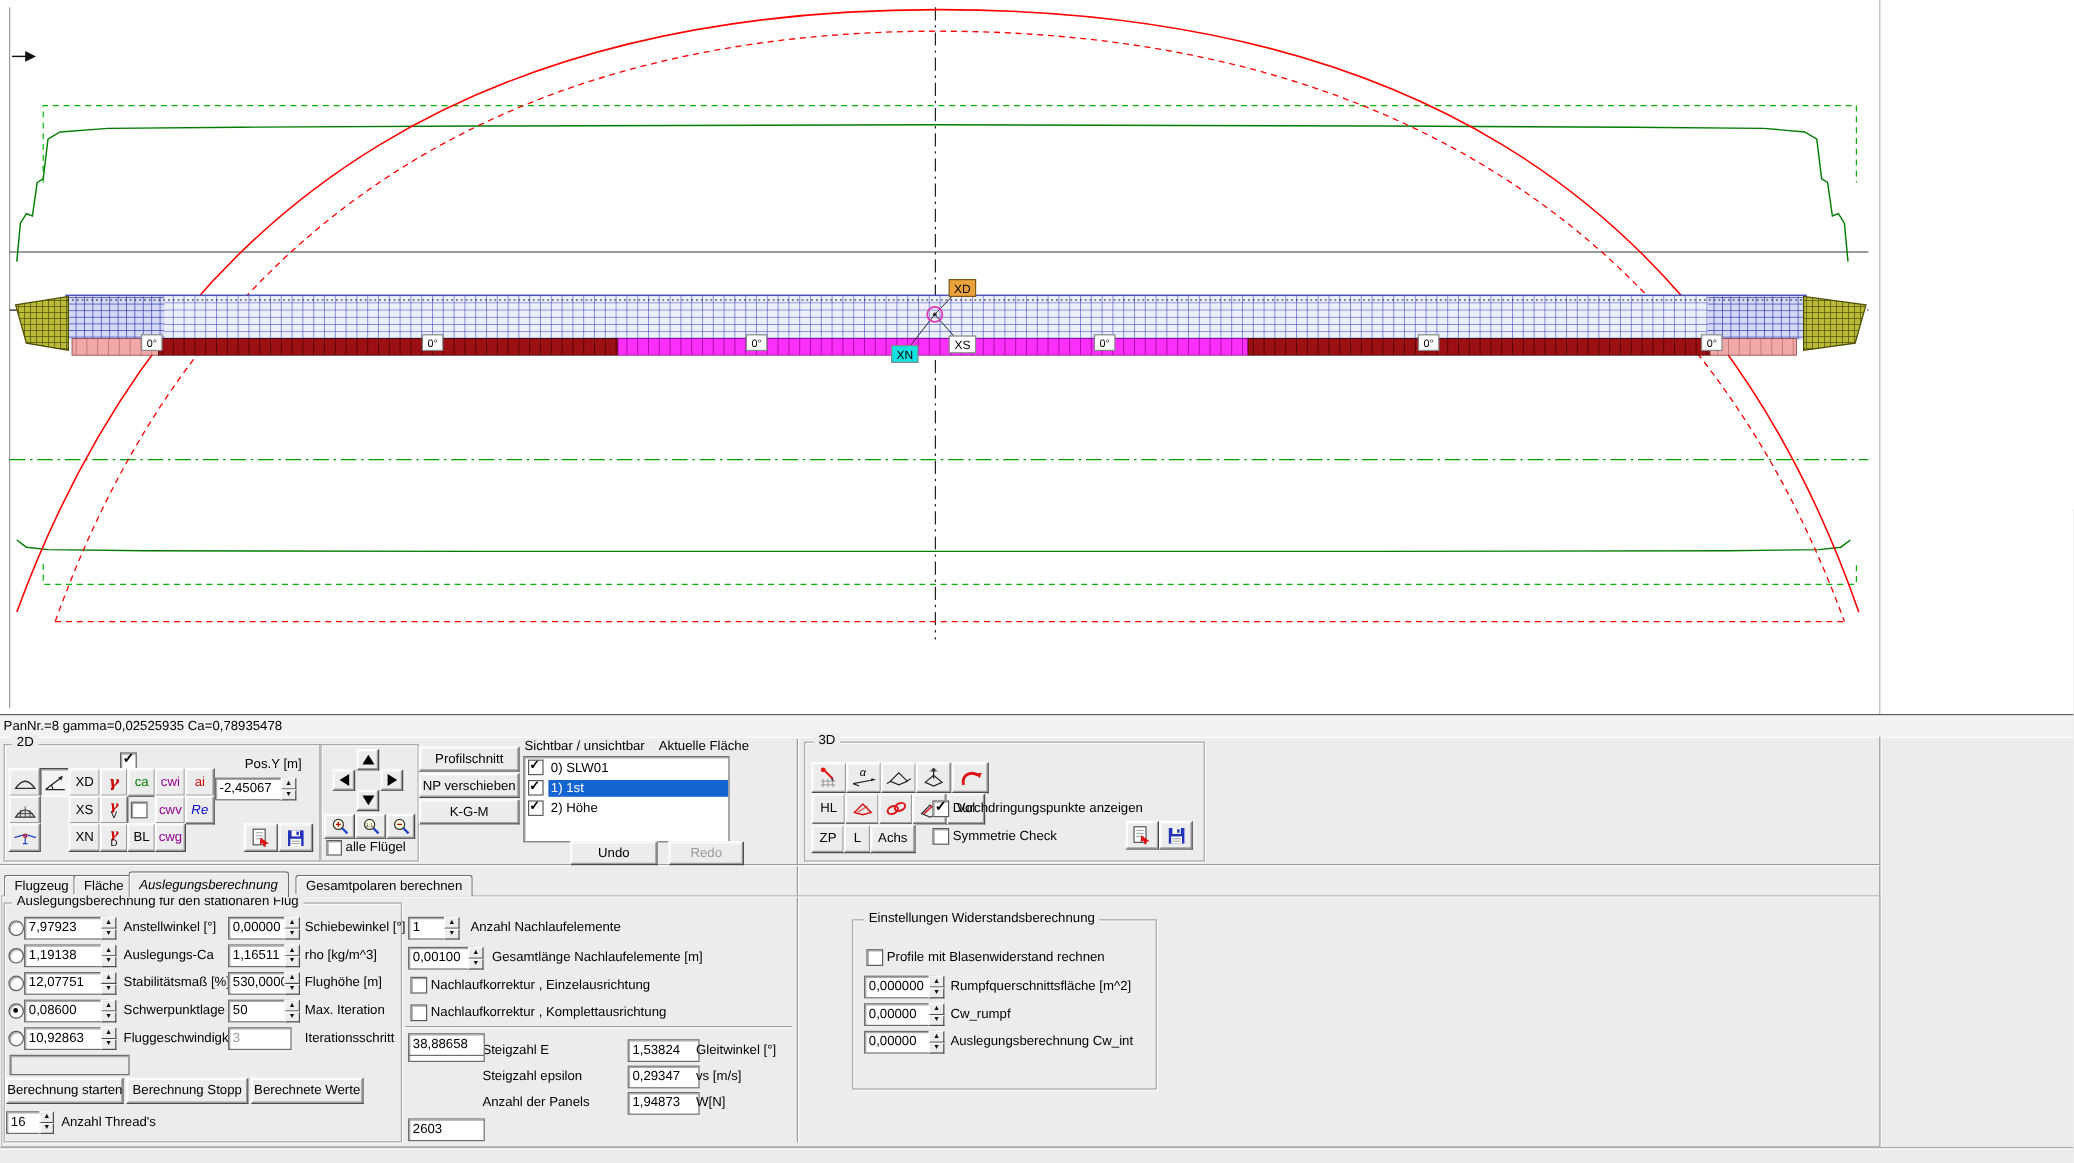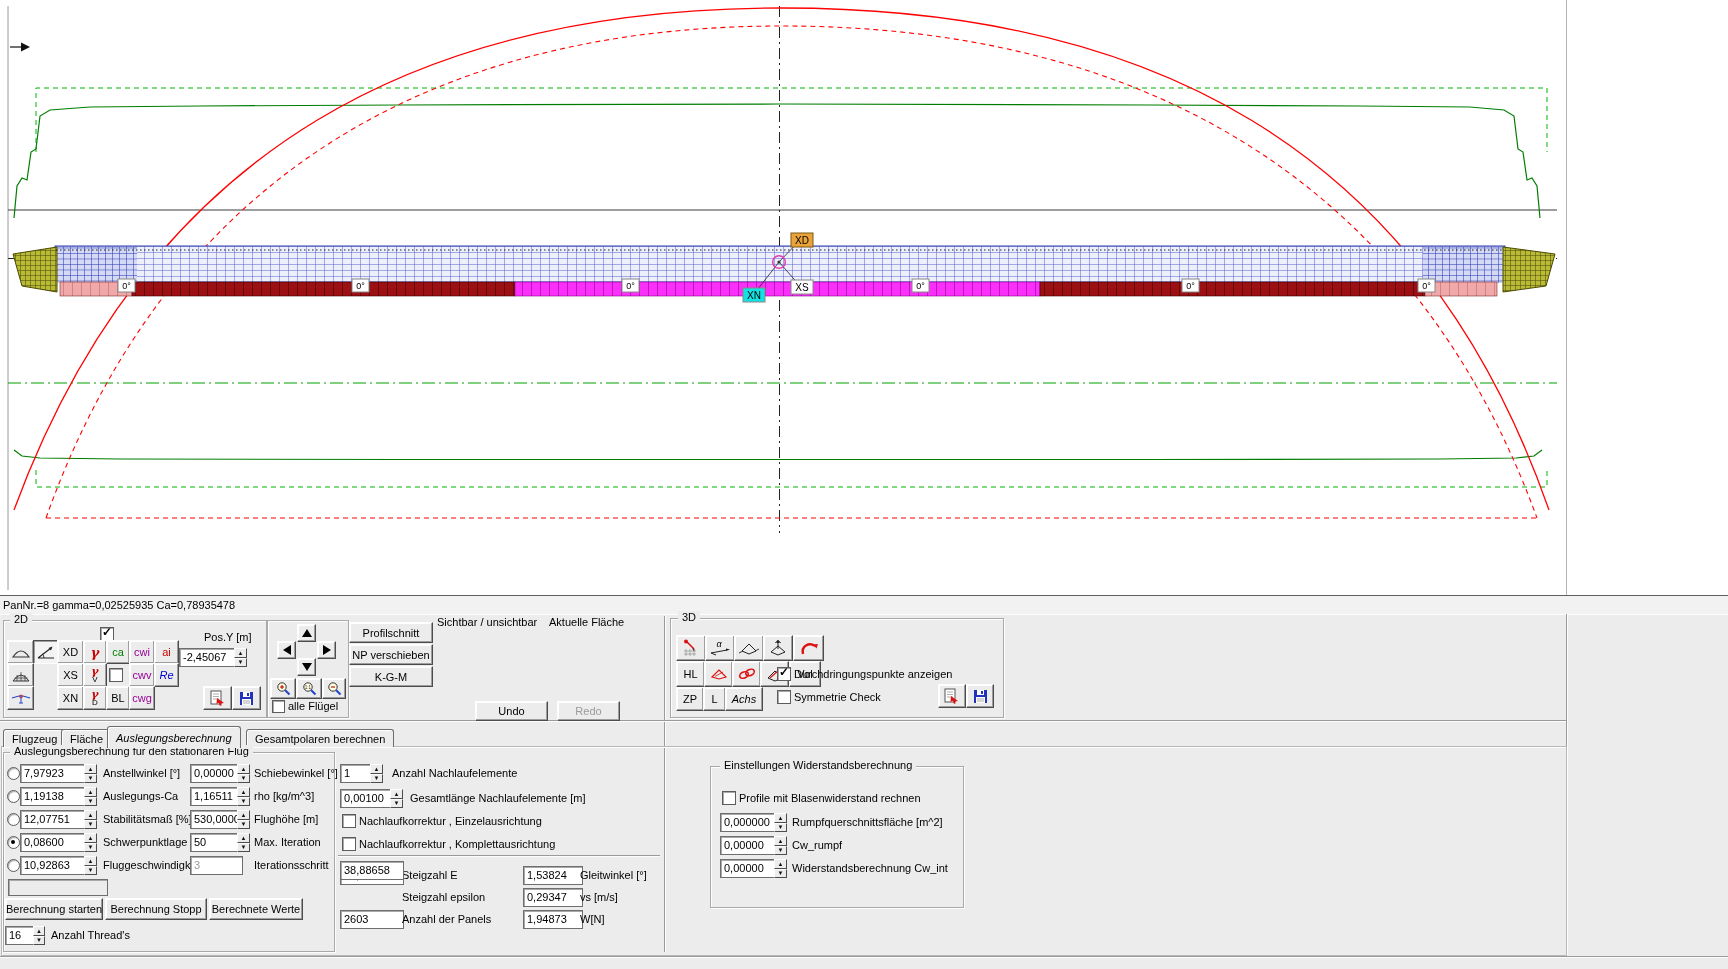--- a/index.html
+++ b/index.html
@@ -300,20 +300,34 @@
     </div>
   <div class="pbtn" style="left:349px;top:644px;width:82px;height:19px;">
       <span>NP verschieben</span>
     </div>
   <div class="pbtn" style="left:349px;top:666px;width:82px;height:19px;">
       <span>K-G-M</span>
     </div>
 
   <div class="lb" style="left:437px;top:616px;">Sichtbar / unsichtbar</div>
   <div class="lb" style="left:549px;top:616px;">Aktuelle Fläche</div>
+  <div class="list" style="left:436px;top:630px;width:170px;height:70px;">
+    <div class="li">
+        <span class="lcb"></span>
+        <span class="ltx">0) SLW01</span>
+      </div>
+    <div class="li selected">
+        <span class="lcb"></span>
+        <span class="ltx">1) 1st</span>
+      </div>
+    <div class="li">
+        <span class="lcb"></span>
+        <span class="ltx">2) Höhe</span>
+      </div>
+  </div>
   <div class="pbtn" style="left:475px;top:701px;width:71px;height:18px;">
       <span>Undo</span>
     </div>
   <div class="pbtn dis" style="left:557px;top:701px;width:61px;height:18px;">
       <span>Redo</span>
     </div>
 
   <div class="grp" style="left:670px;top:618px;width:332px;height:98px;"></div>
   <div class="gttl lb" style="left:678px;top:611px;">3D</div>
 
@@ -379,21 +393,21 @@
   <div class="pbtn" style="left:789px;top:661px;width:30px;height:24px;">
       <span>Vol</span>
     </div>
 
   <div class="pbtn" style="left:676px;top:687px;width:26px;height:22px;">
       <span>ZP</span>
     </div>
   <div class="pbtn" style="left:703px;top:687px;width:21px;height:22px;">
       <span>L</span>
     </div>
-  <div class="pbtn" style="left:725px;top:687px;width:36px;height:22px;font-style:italic;">
+  <div class="pbtn" style="left:725px;top:687px;width:36px;height:22px;">
       <span>Achs</span>
     </div>
 
   <span class="cb checked" style="left:777px;top:667px;"></span>
   <div class="lb" style="left:794px;top:668px;">Durchdringungspunkte anzeigen</div>
   <span class="cb" style="left:777px;top:690px;"></span>
   <div class="lb" style="left:794px;top:691px;">Symmetrie Check</div>
 
   <div class="pbtn" style="left:938px;top:684px;width:26px;height:22px;">
     <svg width="18" height="16" viewBox="0 0 18 16">
@@ -572,21 +586,21 @@
 
   <div class="fld" style="left:340px;top:861px;width:56px;height:15px;align-items:center;">
       <span>38,88658</span>
     </div>
   <div class="lb" style="left:402px;top:891px;">Steigzahl epsilon</div>
   <div class="fld" style="left:523px;top:888px;width:52px;height:15px;">
       <span>0,29347</span>
     </div>
   <div class="lb" style="left:580px;top:891px;">vs [m/s]</div>
 
-  <div class="fld" style="left:340px;top:910px;width:56px;height:15px;">
+  <div class="fld" style="left:340px;top:932px;width:56px;height:15px;">
       <span>2603</span>
     </div>
   <div class="lb" style="left:402px;top:913px;">Anzahl der Panels</div>
   <div class="fld" style="left:523px;top:910px;width:52px;height:15px;">
       <span>1,94873</span>
     </div>
   <div class="lb" style="left:580px;top:913px;text-align:right;">W[N]</div>
 
   <div class="grp" style="left:710px;top:766px;width:252px;height:140px;"></div>
   <div class="gttl lb" style="left:720px;top:759px;">Einstellungen Widerstandsberechnung</div>
@@ -612,15 +626,15 @@
     </span>
   <div class="lb" style="left:792px;top:839px;">Cw_rumpf</div>
 
   <div class="fld" style="left:720px;top:859px;width:52px;height:15px;">
       <span>0,00000</span>
     </div>
   <span class="spin" style="left:774px;top:859px;width:13px;height:19px;">
       <span class="s">▲</span>
       <span class="s">▼</span>
     </span>
-  <div class="lb" style="left:792px;top:862px;">Widerstandsberechnung Cw_int</div>
+  <div class="lb" style="left:792px;top:862px;">Auslegungsberechnung Cw_int</div>
 
 </div>
 
 </body></html>

